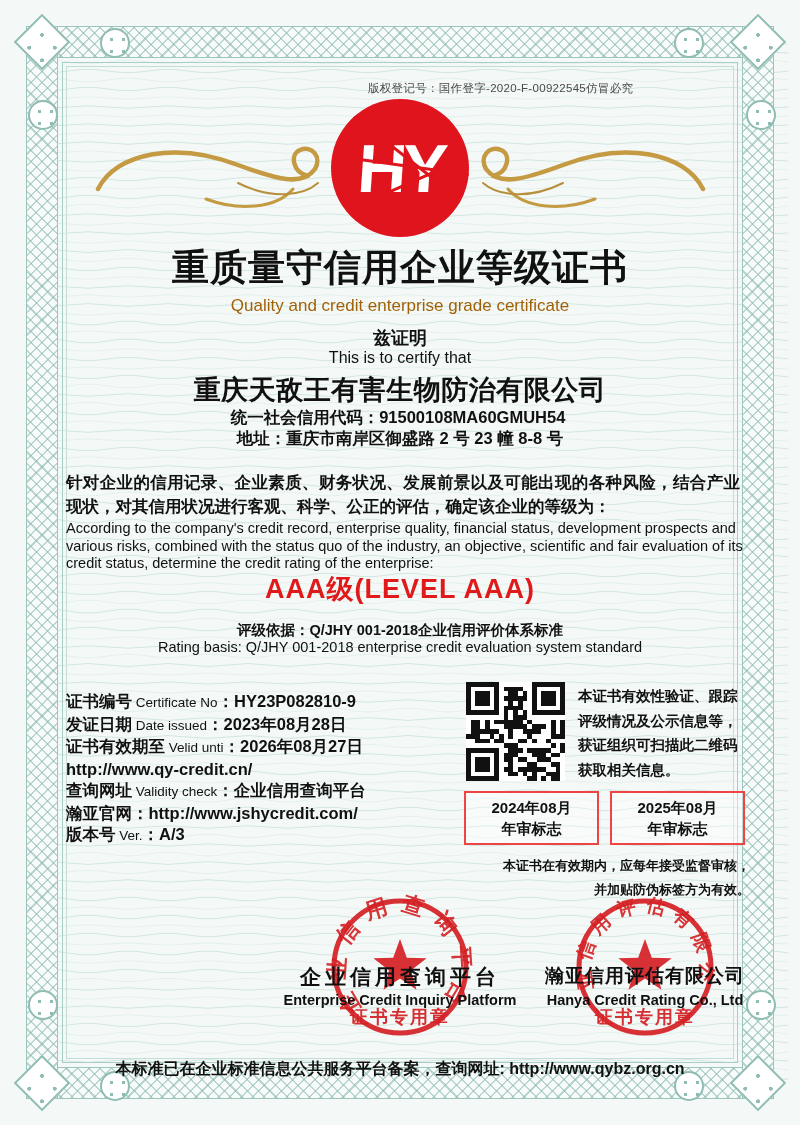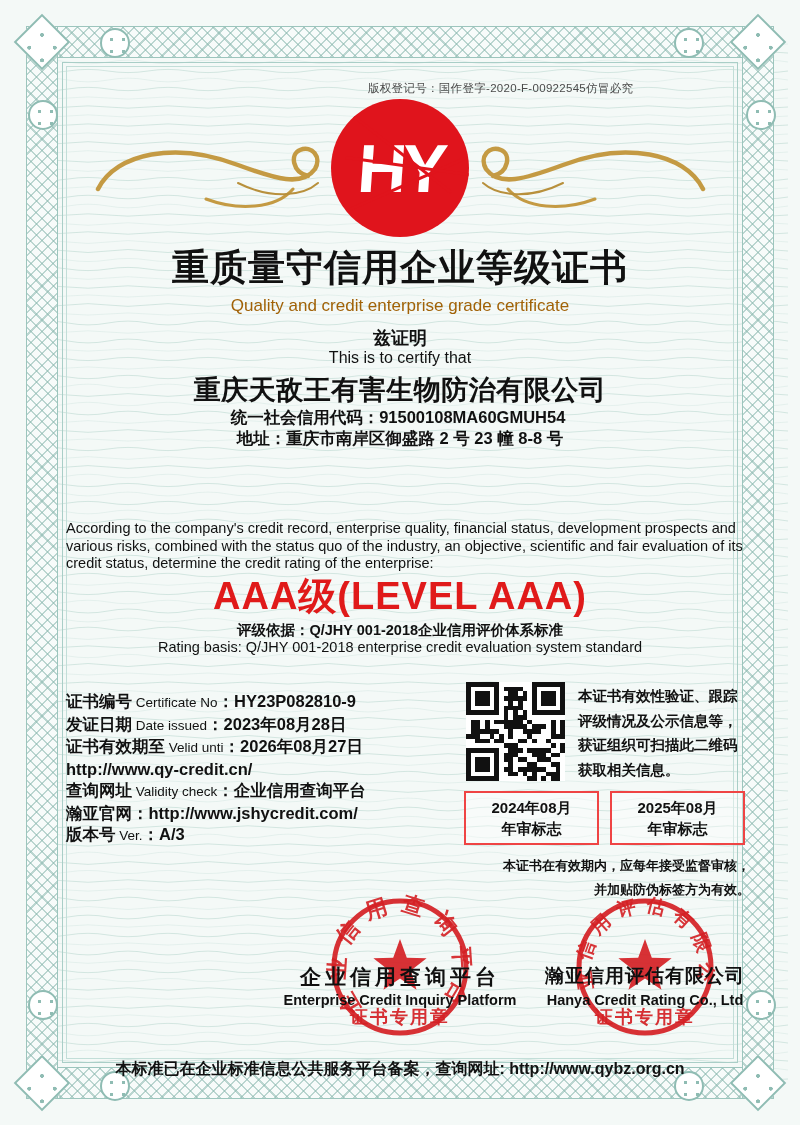--- a/index.html
+++ b/index.html
@@ -40,21 +40,21 @@
   .crack{position:absolute;height:2.5px;width:130px;transform-origin:center;}
   .title-cn{position:absolute;left:0;right:0;top:228px;text-align:center;font-size:37px;font-weight:700;letter-spacing:1px;}
   .title-en{position:absolute;left:0;right:0;top:281px;text-align:center;font-size:17px;color:#a16207;}
   .certify-cn{position:absolute;left:0;right:0;top:311px;text-align:center;font-size:18px;font-weight:600;}
   .certify-en{position:absolute;left:0;right:0;top:334px;text-align:center;font-size:16px;}
   .company{position:absolute;left:0;right:0;top:357px;text-align:center;font-size:27px;font-weight:800;letter-spacing:.5px;}
   .code-line{position:absolute;left:0;right:4px;top:392px;text-align:center;font-size:16.5px;font-weight:600;}
   .addr-line{position:absolute;left:0;right:0;top:413px;text-align:center;font-size:16.5px;font-weight:600;}
   .para-cn{position:absolute;left:66px;width:674px;top:455px;font-size:16.5px;font-weight:700;line-height:24px;text-align:justify;}
   .para-en{position:absolute;left:66px;width:680px;top:505px;font-size:14.5px;font-weight:500;line-height:17.5px;}
-  .grade{position:absolute;left:0;right:0;top:556px;text-align:center;font-size:38px;font-weight:800;letter-spacing:1px;}
+  .grade{position:absolute;left:0;right:0;top:556px;text-align:center;font-size:27px;font-weight:800;letter-spacing:1px;}
   .basis-cn{position:absolute;left:0;right:0;top:606px;text-align:center;font-size:14.5px;font-weight:600;}
   .basis-en{position:absolute;left:0;right:0;top:624px;text-align:center;font-size:14.5px;}
   .details{position:absolute;left:66px;top:676px;font-size:16.5px;line-height:21.5px;}
   .d-cn{font-weight:700;} .d-en{font-size:13.5px;font-weight:400;} .d-val{font-weight:600;}
   .qr-box{position:absolute;left:466px;top:667px;width:99px;height:99px;background:#fff;}
   .qr-note{position:absolute;left:578px;top:669px;width:172px;font-size:14.5px;font-weight:600;line-height:24.5px;}
   .year-boxes{position:absolute;left:464px;top:776px;display:flex;gap:11px;}
   .year-box{width:131px;height:50px;border:2px solid #ef4444;background:rgba(255,255,255,.35);
     display:flex;flex-direction:column;align-items:center;justify-content:center;font-size:15px;font-weight:600;line-height:21px;}
   .supervision{position:absolute;left:452px;top:839px;width:298px;font-size:13px;font-weight:600;line-height:24px;text-align:right;}
@@ -119,20 +119,21 @@
 
     <div class="title-cn">重质量守信用企业等级证书</div>
     <div class="title-en">Quality and credit enterprise grade certificate</div>
     <div class="certify-cn">兹证明</div>
     <div class="certify-en">This is to certify that</div>
 
     <div class="company">重庆天敌王有害生物防治有限公司</div>
     <div class="code-line">统一社会信用代码：91500108MA60GMUH54</div>
     <div class="addr-line">地址：重庆市南岸区御盛路 2 号 23 幢 8-8 号</div>
 
+    <div class="para-cn">针对企业的信用记录、企业素质、财务状况、发展前景以及可能出现的各种风险，结合产业现状，对其信用状况进行客观、科学、公正的评估，确定该企业的等级为：</div>
     <div class="para-en">According to the company's credit record, enterprise quality, financial status, development prospects and various risks, combined with the status quo of the industry, an objective, scientific and fair evaluation of its credit status, determine the credit rating of the enterprise:</div>
     <div class="grade" style="color:#e01a1a;">AAA级(LEVEL AAA)</div>
     <div class="basis-cn">评级依据：Q/JHY 001-2018企业信用评价体系标准</div>
     <div class="basis-en">Rating basis: Q/JHY 001-2018 enterprise credit evaluation system standard</div>
 
     <div class="details">
       <div><span class="d-cn">证书编号</span><span class="d-en"> Certificate No</span><span class="d-cn">：</span><span class="d-val">HY23P082810-9</span></div>
       <div><span class="d-cn">发证日期</span><span class="d-en"> Date issued</span><span class="d-cn">：</span><span class="d-val">2023年08月28日</span></div>
       <div><span class="d-cn">证书有效期至</span><span class="d-en"> Velid unti</span><span class="d-cn">：</span><span class="d-val">2026年08月27日</span></div>
       <div><span class="d-val">http://www.qy-credit.cn/</span></div>

